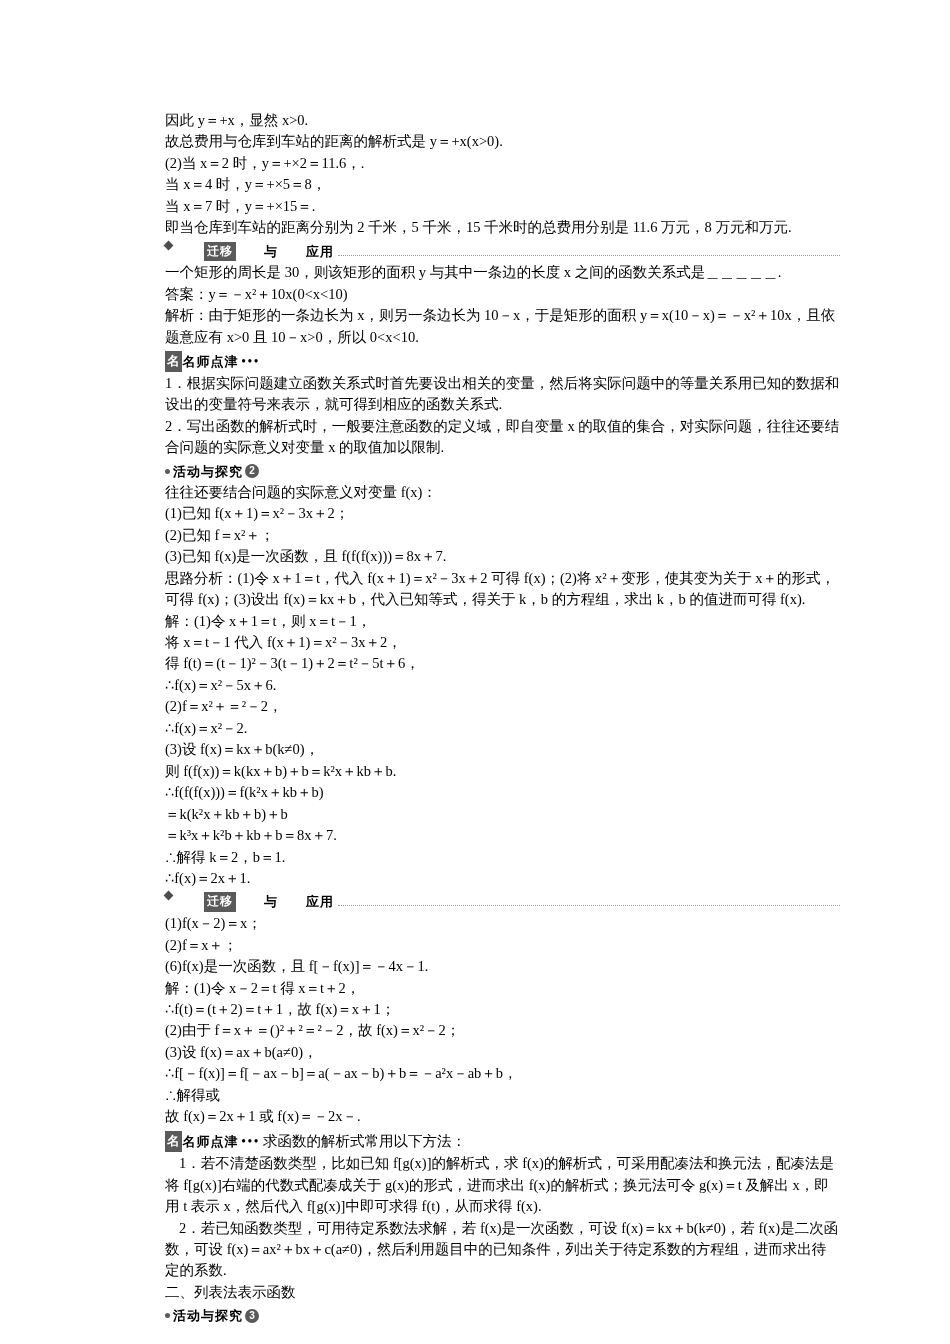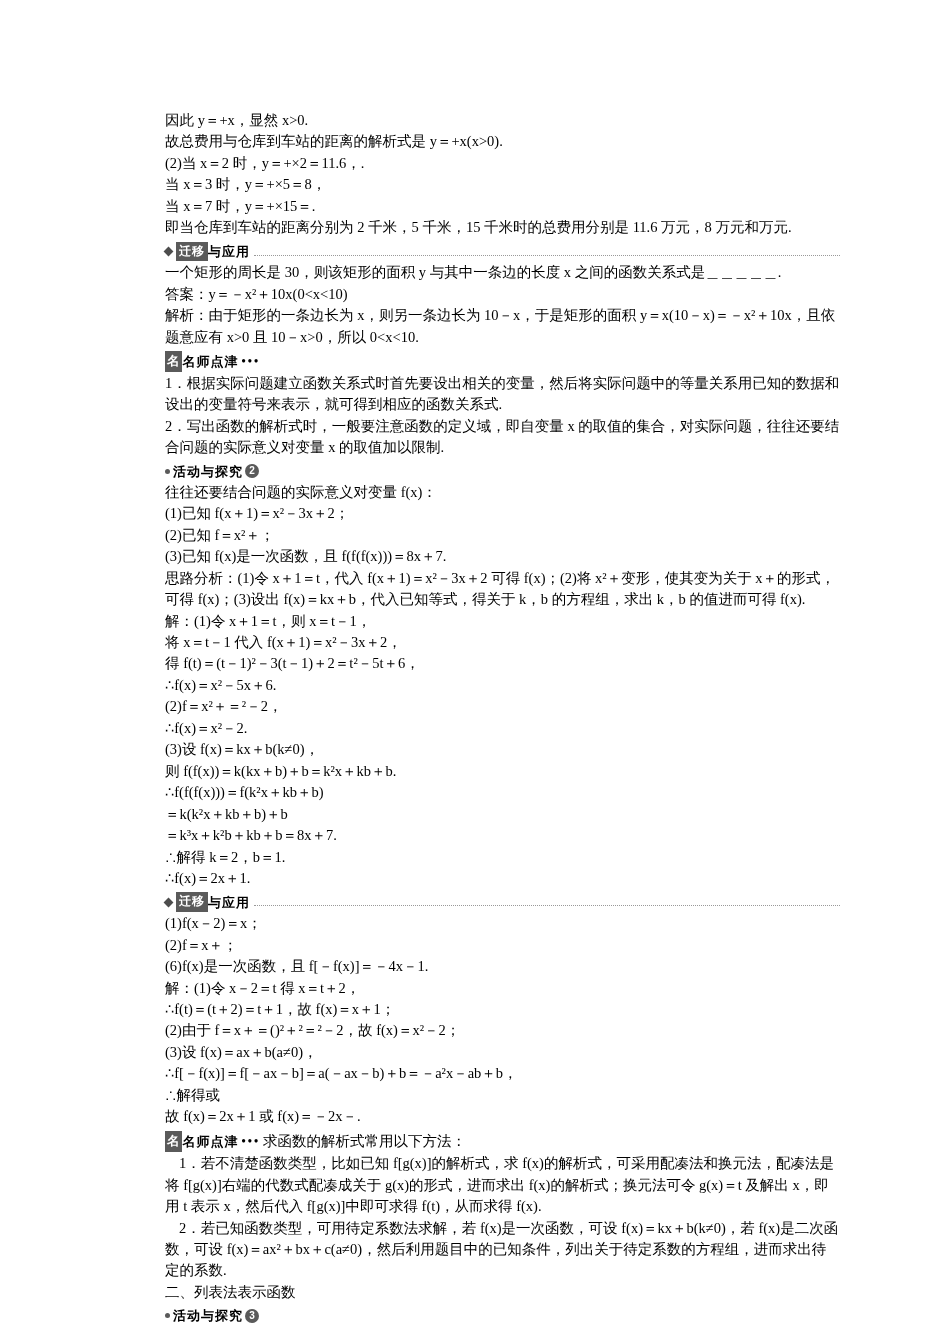--- a/index.html
+++ b/index.html
@@ -33,25 +33,25 @@
   }
 
   
   .badge-row {
     display: flex;
     align-items: center;
     margin: 3px 0 1px 0;
   }
   .badge-qianxing {
     display: inline-flex;
-    align-items: center;
     font-size: 12.5px;
     font-weight: bold;
     color: #000;
     white-space: nowrap;
+    gap: 28px;
   }
   .dotlead {
     flex: 1;
     border-bottom: 1px dotted #999;
     height: 9px;
     margin-left: 4px;
     margin-bottom: 2px;
   }
   .bullet-sq {
     display: inline-block;
@@ -125,21 +125,21 @@
 </style>
 </head>
 <body>
 
 <div class="page">
   <div class="content">
 
     <p>因此 y＝+x，显然 x&gt;0.</p>
     <p>故总费用与仓库到车站的距离的解析式是 y＝+x(x&gt;0).</p>
     <p>(2)当 x＝2 时，y＝+×2＝11.6，.</p>
-    <p>当 x＝3 时，y＝+×5＝8，</p>
+    <p>当 x＝4 时，y＝+×5＝8，</p>
     <p>当 x＝7 时，y＝+×15＝.</p>
     <p>即当仓库到车站的距离分别为 2 千米，5 千米，15 千米时的总费用分别是 11.6 万元，8 万元和万元.</p>
 
     <div class="badge-row">
       <span class="badge-qianxing">
         <span class="bullet-sq"></span>
         <span class="tag-box">迁移</span>
         <span class="tag-word">与</span>
         <span class="tag-word">应用</span>
       </span>

